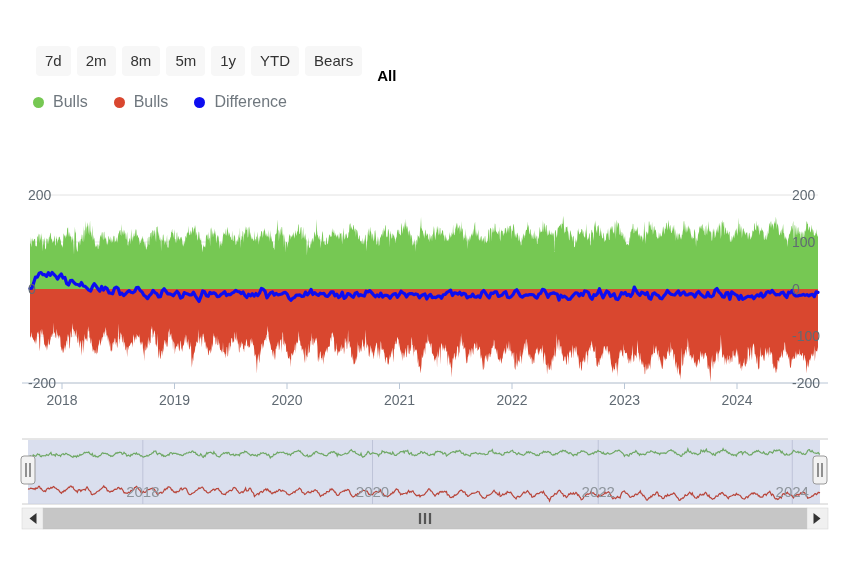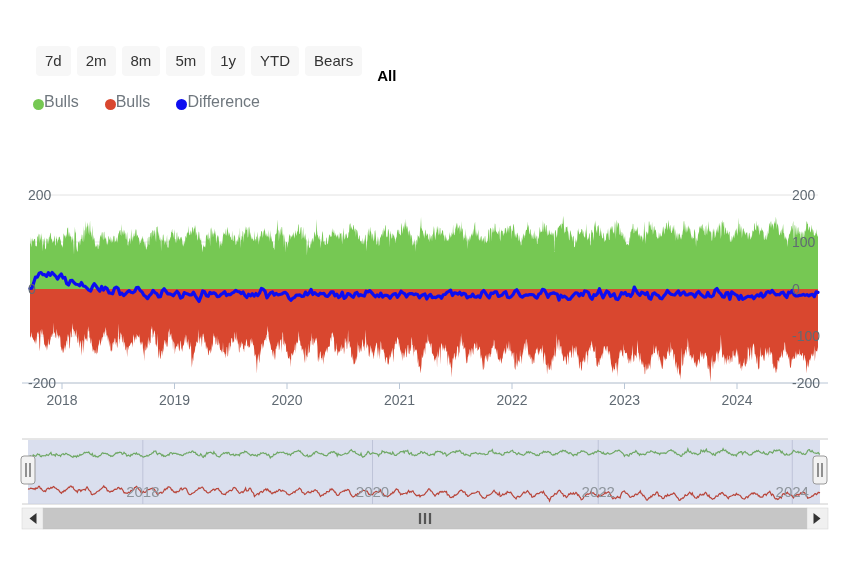--- a/index.html
+++ b/index.html
@@ -57,21 +57,22 @@
   .legend {
     position: absolute;
     left: 33px;
     top: 94px;
     display: flex;
     align-items: center;
     gap: 26px;
   }
   .legend-item {
     display: flex;
-    align-items: flex-end;
+    align-items: center;
+    gap: 9px;
     cursor: pointer;
   }
   .legend-dot {
     width: 11px;
     height: 11px;
     border-radius: 50%;
     display: block;
   }
   .legend-label {
     font-family: "Liberation Sans", sans-serif;

